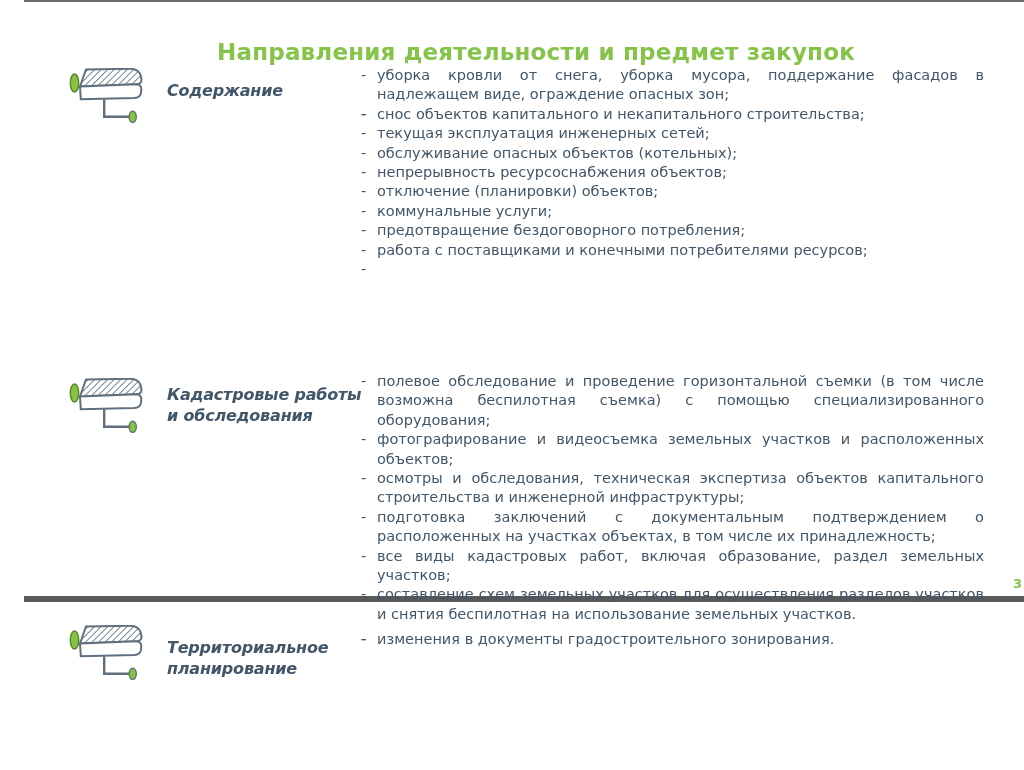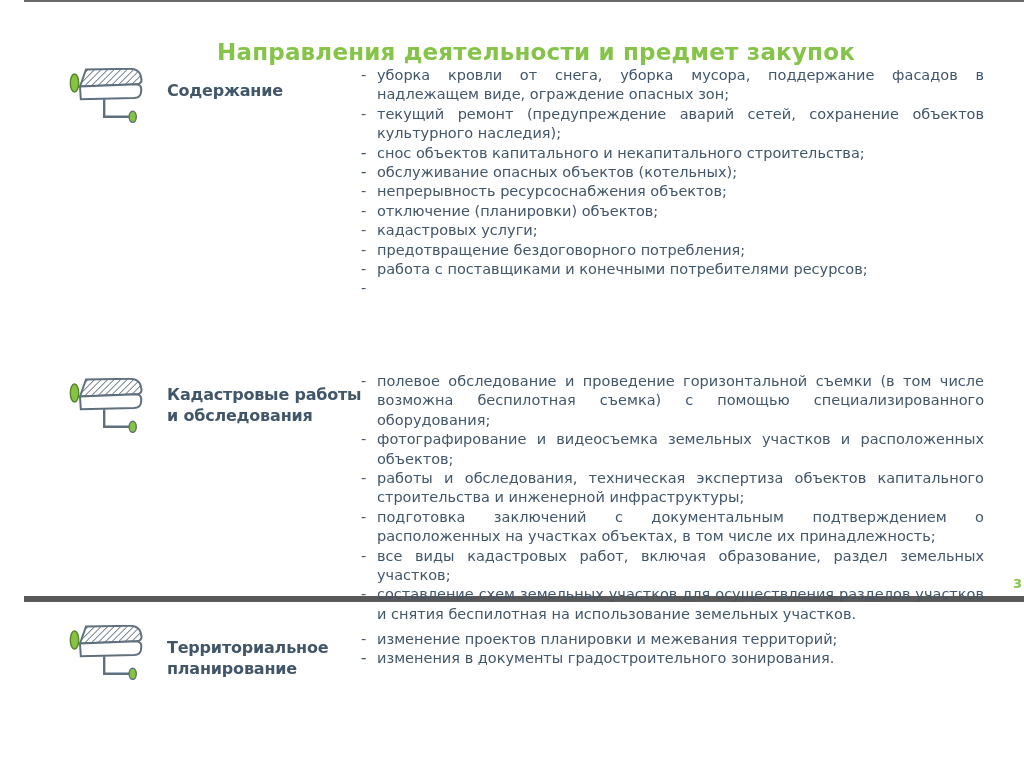--- a/index.html
+++ b/index.html
@@ -40,20 +40,21 @@
   .s3 .icon-cell { top:-5px; }
 
   .heading {
     position:absolute; left:143px; top:0; width:200px;
     margin:0;
     font-size:16px; font-weight:bold;
     line-height:21px;
     color:#42566A;
     white-space:pre-line;
     letter-spacing:-0.2px;
+    font-style:italic;
   }
   .s1 .heading { top:14px; }
   .s2 .heading { top:12px; }
   .s3 .heading { top:7px; }
 
   .bullets {
     position:absolute; left:336px; top:0; width:624px;
     margin:0; padding:0; list-style:none;
     font-size:14.5px; line-height:19.4px;
     color:#42566A;
@@ -93,28 +94,28 @@
         <ellipse cx="5" cy="15" rx="4.2" ry="9" fill="#86C440" stroke="#55842D" stroke-width="1.4"></ellipse>
         <path d="M10.5,18.5 L16.5,1.5 L60,0.8 Q69,0.8 71,7 L72,11.5 Q72.3,15.6 67.5,16.2 Z" fill="url(#hatchP)" stroke="#5F6F7E" stroke-width="2"></path>
         <path d="M10.5,18.5 L67.5,16.2 Q71.8,16.8 71.8,21.5 L71.5,24.5 Q71,29.7 64.5,30.1 L11.3,31.3 Z" fill="#ffffff" stroke="#5F6F7E" stroke-width="2"></path>
         <polyline points="34.7,31.3 34.7,48.8 60,48.8" fill="none" stroke="#5F6F7E" stroke-width="2.4"></polyline>
         <ellipse cx="63.2" cy="48.8" rx="3.6" ry="5.6" fill="#86C440" stroke="#5F6F7E" stroke-width="1.4"></ellipse>
       </svg>
     </div>
     <h2 class="heading">Содержание</h2>
     <ul class="bullets">
         <li><span class="dash">-</span><span>уборка кровли от снега, уборка мусора, поддержание фасадов в надлежащем виде, ограждение опасных зон;</span></li>
-        <li><span class="dash">-</span><span>текущий ремонт (предупреждение аварий сетей, сохранение объектов культурного наследия);</span></li>
+        <li><span class="dash">-</span></li>
         <li><span class="dash">-</span></li>
         <li><span class="dash">-</span><span>снос объектов капитального и некапитального строительства;</span></li>
-        <li><span class="dash">-</span></li>
+        <li><span class="dash">-</span><span>текущая эксплуатация инженерных сетей;</span></li>
         <li><span class="dash">-</span><span>обслуживание опасных объектов (котельных);</span></li>
         <li><span class="dash">-</span><span>непрерывность ресурсоснабжения объектов;</span></li>
         <li><span class="dash">-</span><span>отключение (планировки) объектов;</span></li>
-        <li><span class="dash">-</span><span>кадастровых услуги;</span></li>
+        <li><span class="dash">-</span><span>коммунальные услуги;</span></li>
         <li><span class="dash">-</span><span>предотвращение бездоговорного потребления;</span></li>
         <li><span class="dash">-</span><span>работа с поставщиками и конечными потребителями ресурсов;</span></li>
         <li><span class="dash">-</span></li>
       </ul>
   </div>
 
   <div class="section s2">
     <div class="icon-cell">
       <svg class="roller" viewBox="0 0 74 58">
         <ellipse cx="5" cy="15" rx="4.2" ry="9" fill="#86C440" stroke="#55842D" stroke-width="1.4"></ellipse>
@@ -122,40 +123,40 @@
         <path d="M10.5,18.5 L67.5,16.2 Q71.8,16.8 71.8,21.5 L71.5,24.5 Q71,29.7 64.5,30.1 L11.3,31.3 Z" fill="#ffffff" stroke="#5F6F7E" stroke-width="2"></path>
         <polyline points="34.7,31.3 34.7,48.8 60,48.8" fill="none" stroke="#5F6F7E" stroke-width="2.4"></polyline>
         <ellipse cx="63.2" cy="48.8" rx="3.6" ry="5.6" fill="#86C440" stroke="#5F6F7E" stroke-width="1.4"></ellipse>
       </svg>
     </div>
     <h2 class="heading">Кадастровые работы
 и обследования</h2>
     <ul class="bullets">
         <li><span class="dash">-</span><span>полевое обследование и проведение горизонтальной съемки (в том числе возможна беспилотная съемка) с помощью специализированного оборудования;</span></li>
         <li><span class="dash">-</span><span>фотографирование и видеосъемка земельных участков и расположенных объектов;</span></li>
-        <li><span class="dash">-</span><span>работы и обследования, техническая экспертиза объектов капитального строительства и инженерной инфраструктуры;</span></li>
+        <li><span class="dash">-</span><span>осмотры и обследования, техническая экспертиза объектов капитального строительства и инженерной инфраструктуры;</span></li>
         <li><span class="dash">-</span><span>подготовка заключений с документальным подтверждением о расположенных на участках объектах, в том числе их принадлежность;</span></li>
         <li><span class="dash">-</span><span>все виды кадастровых работ, включая образование, раздел земельных участков;</span></li>
         <li><span class="dash">-</span><span>составление схем земельных участков для осуществления разделов участков и снятия беспилотная на использование земельных участков.</span></li>
       </ul>
   </div>
 
   <div class="section s3">
     <div class="icon-cell">
       <svg class="roller" viewBox="0 0 74 58">
         <ellipse cx="5" cy="15" rx="4.2" ry="9" fill="#86C440" stroke="#55842D" stroke-width="1.4"></ellipse>
         <path d="M10.5,18.5 L16.5,1.5 L60,0.8 Q69,0.8 71,7 L72,11.5 Q72.3,15.6 67.5,16.2 Z" fill="url(#hatchP)" stroke="#5F6F7E" stroke-width="2"></path>
         <path d="M10.5,18.5 L67.5,16.2 Q71.8,16.8 71.8,21.5 L71.5,24.5 Q71,29.7 64.5,30.1 L11.3,31.3 Z" fill="#ffffff" stroke="#5F6F7E" stroke-width="2"></path>
         <polyline points="34.7,31.3 34.7,48.8 60,48.8" fill="none" stroke="#5F6F7E" stroke-width="2.4"></polyline>
         <ellipse cx="63.2" cy="48.8" rx="3.6" ry="5.6" fill="#86C440" stroke="#5F6F7E" stroke-width="1.4"></ellipse>
       </svg>
     </div>
     <h2 class="heading">Территориальное
 планирование</h2>
     <ul class="bullets">
-        <li><span class="dash">-</span><span>изменение проектов планировки и межевания территорий;</span></li>
+        <li><span class="dash">-</span></li>
         <li><span class="dash">-</span></li>
         <li><span class="dash">-</span><span>изменения в документы градостроительного зонирования.</span></li>
       </ul>
   </div>
 
   <div class="page-number">3</div>
 </div>
 
 </body></html>

